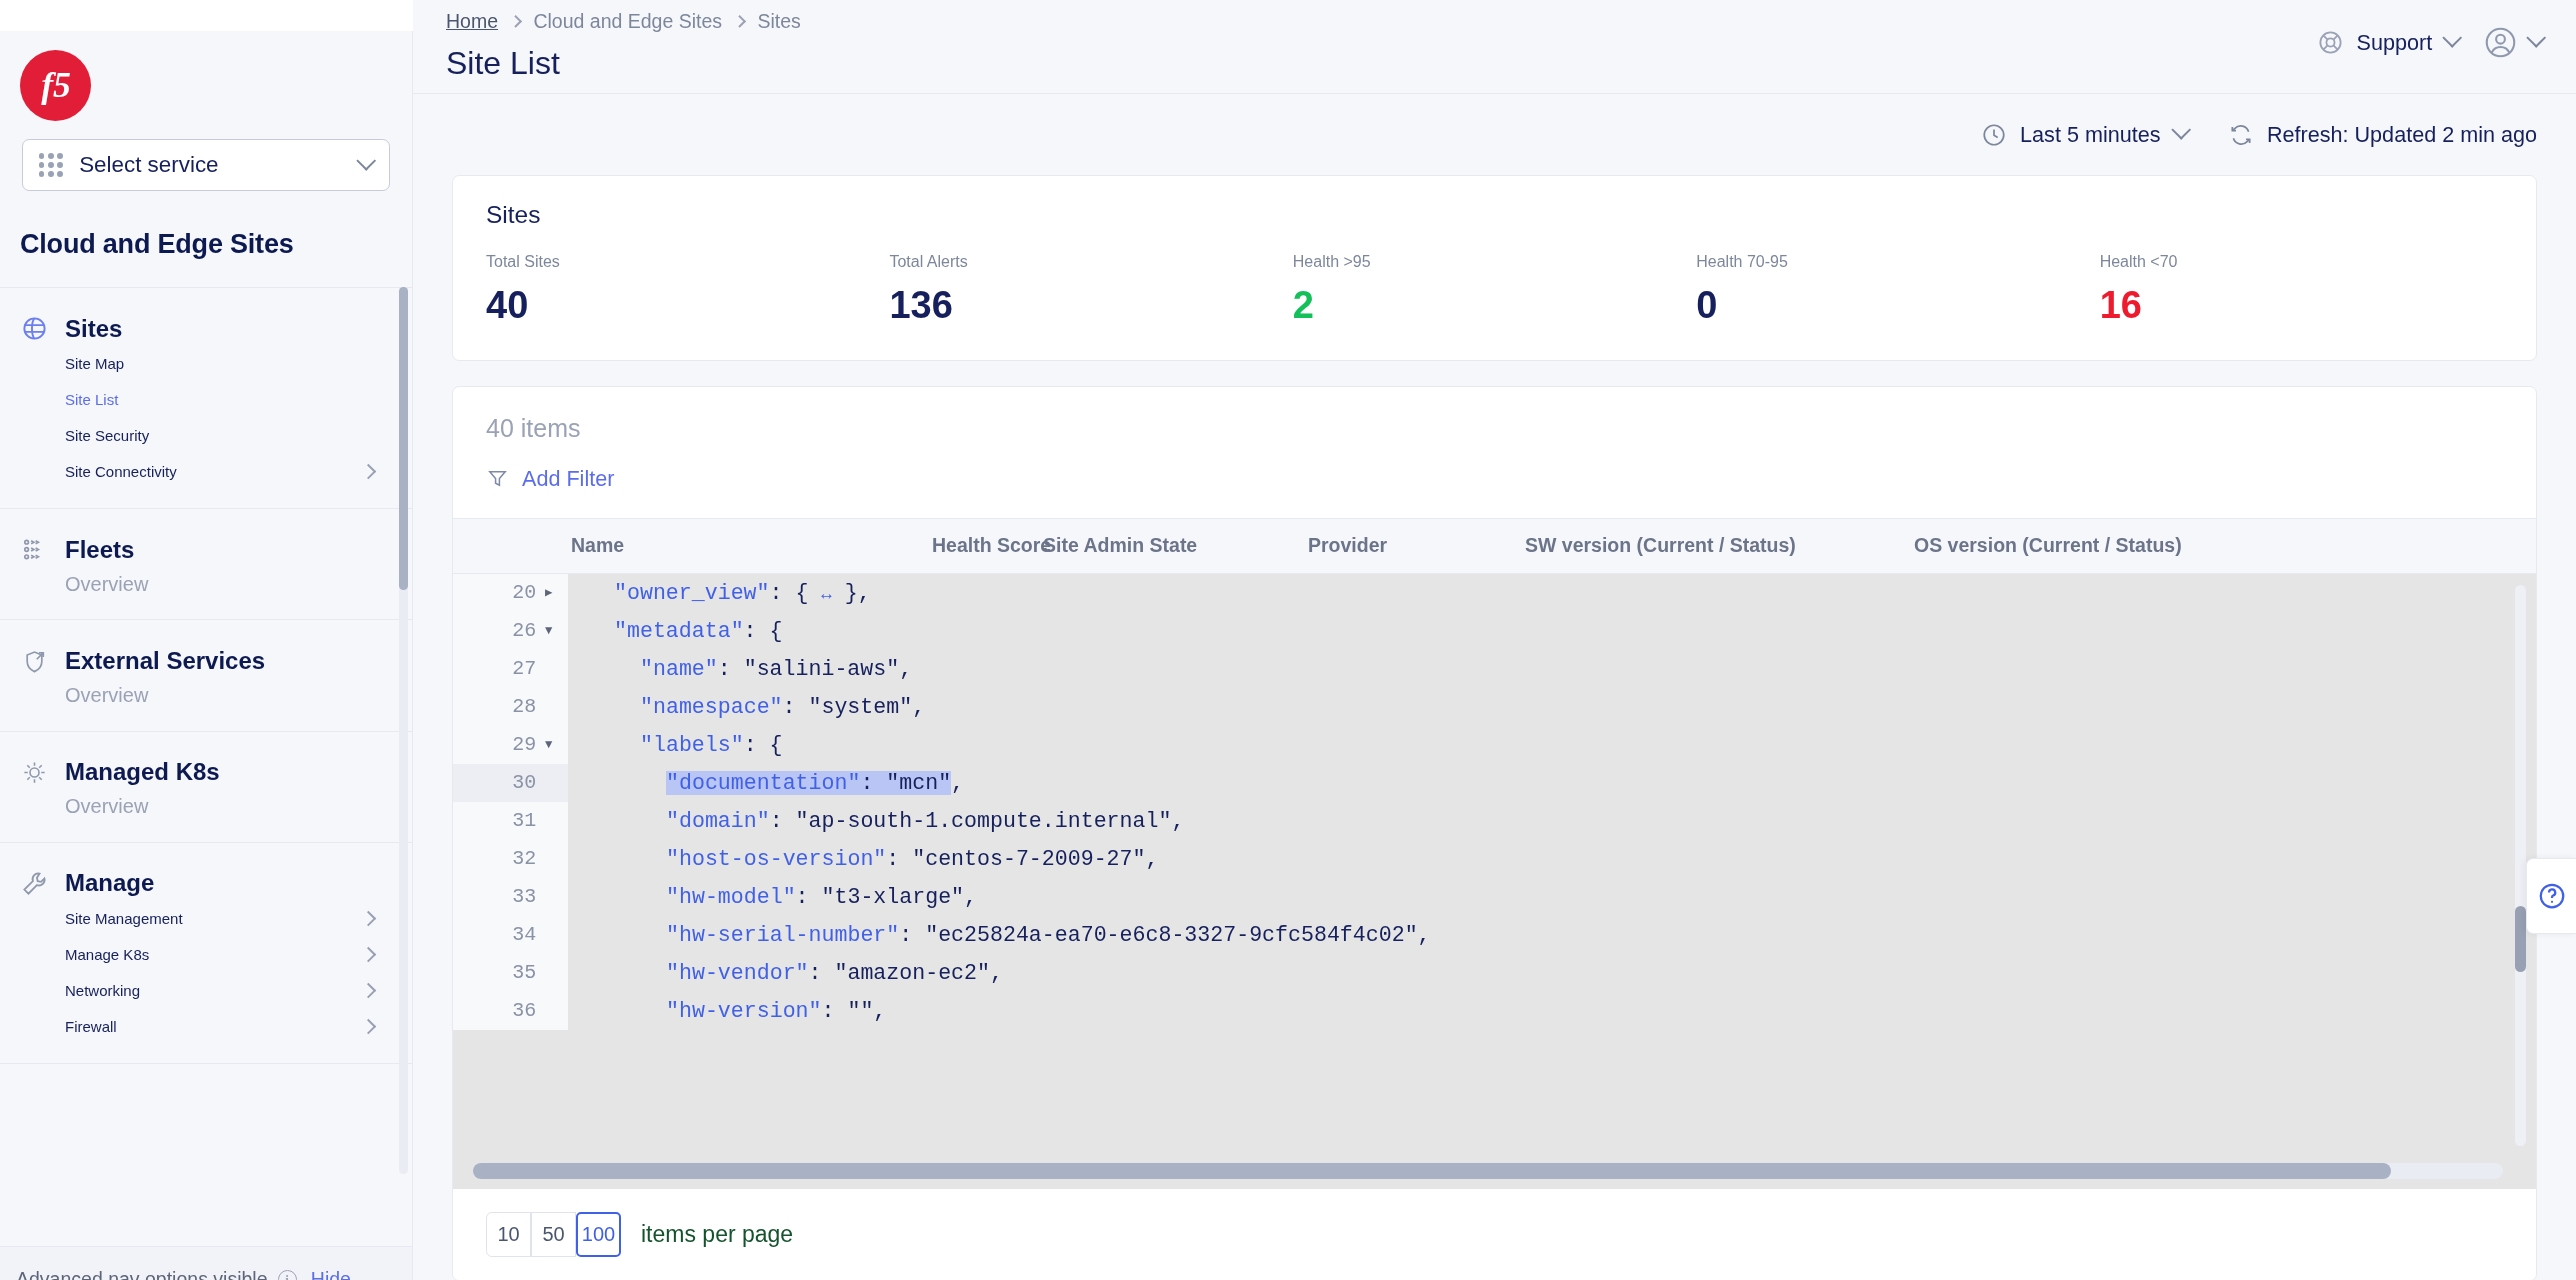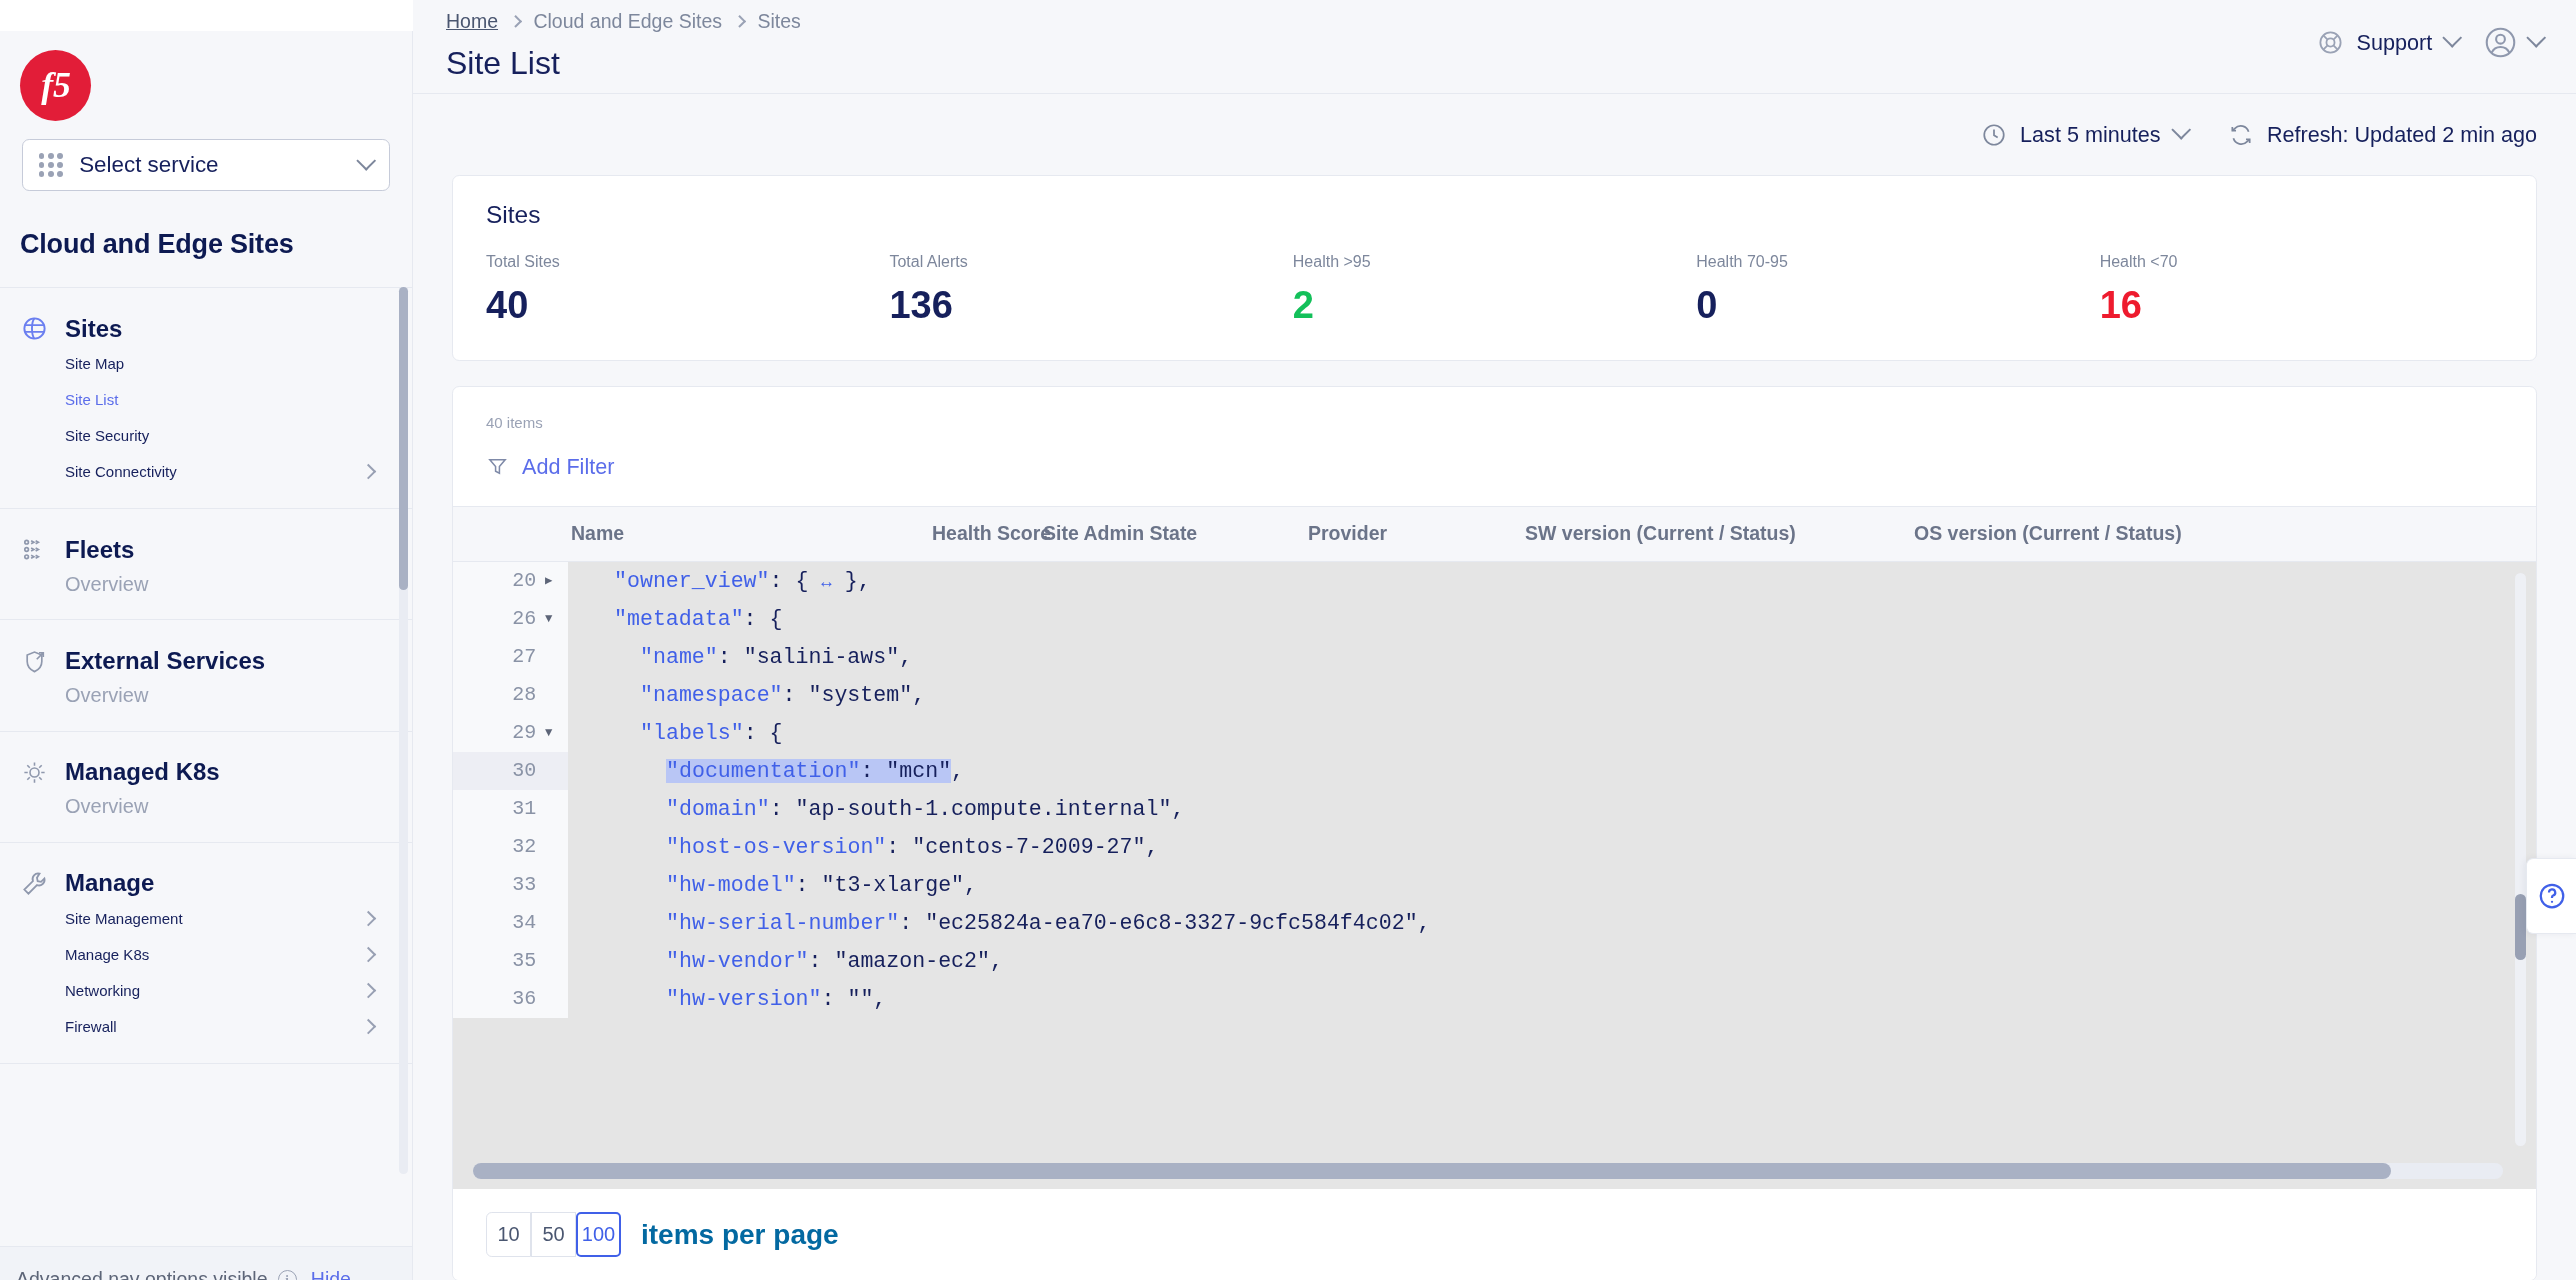--- a/index.html
+++ b/index.html
@@ -97,21 +97,21 @@
   .stats { padding: 24.5px 33px 33px 33px; margin-bottom: 24.5px; }
   .stats-title { font-size: 24.5px; color: #16205c; margin-bottom: 24.5px; }
   .stats-row { display: flex; }
   .stat { flex: 1; }
   .stat-label { font-size: 16px; color: #7d879c; margin-bottom: 13px; }
   .stat-val { font-size: 38px; font-weight: bold; color: #16205c; }
 
   .tablepanel { flex: 1; display: flex; flex-direction: column; margin-bottom: 0; overflow: hidden; }
   .tp-head { display: flex; align-items: flex-start; padding: 27px 33px 0 33px; }
   .tp-head-left { flex: 1; }
-  .items-count { font-size: 15px; color: #9aa2b5; }
+  .items-count { font-size: 25px; color: #9aa2b5; }
   .addfilter { display: flex; align-items: center; gap: 13px; margin-top: 23px;
                font-size: 21.6px; color: #5b6dea; }
   .tp-head-right { display: flex; align-items: center; gap: 32px; padding-top: 2.9px; }
   .searchbox { width: 281px; height: 52px; border: 1.4px solid #c6cbd9; border-radius: 7.2px;
                display: flex; align-items: center; gap: 13px; padding: 0 16px; background:#fff; }
   .searchbox input { border: none; outline: none; font-size: 21px; color: #16205c;
                      font-family: "Liberation Sans", sans-serif; width: 100%; background: transparent; }
   .searchbox input::placeholder { color: #a8aebe; }
   .hidefilter { display: flex; align-items: center; gap: 14.4px; font-size: 21.6px; color: #16205c; }
   .chev-u { width: 13px; height: 13px; border-left: 2.2px solid #4a5670;
@@ -149,21 +149,21 @@
             background: #98a0b3; border-radius: 5.8px; }
 
   .pager { height: 91px; display: flex; align-items: center; gap: 20px; padding-left: 33px;
            background: #ffffff; }
   .pgroup { display: flex; }
   .pg { width: 45px; height: 45px; border: 1.4px solid #dfe3ec; display: flex;
         align-items: center; justify-content: center; font-size: 20px; color: #4a5670; background:#fff;}
   .pg:first-child { border-radius: 5.8px 0 0 5.8px; }
   .pg:last-child { border-radius: 0 5.8px 5.8px 0; }
   .pg.sel2 { border: 2.2px solid #4060e8; border-radius: 5px; color: #4060e8; z-index: 2; }
-  .pg-label { font-size: 28px; color: #0369a1; font-weight: bold; }
+  .pg-label { font-size: 23px; color: #14532d; }
 
   .helpfab { position: absolute; right: 0; top: 858px; width: 50px; height: 76px;
              background: #ffffff; border: 1.4px solid #e6e9f0; border-right: none;
              border-radius: 7.2px 0 0 7.2px; display: flex; align-items: center;
              justify-content: center; box-shadow: -1.4px 0 7.2px rgba(20,30,70,0.06); }
 </style>
 </head>
 <body>
 
 <div class="app">

